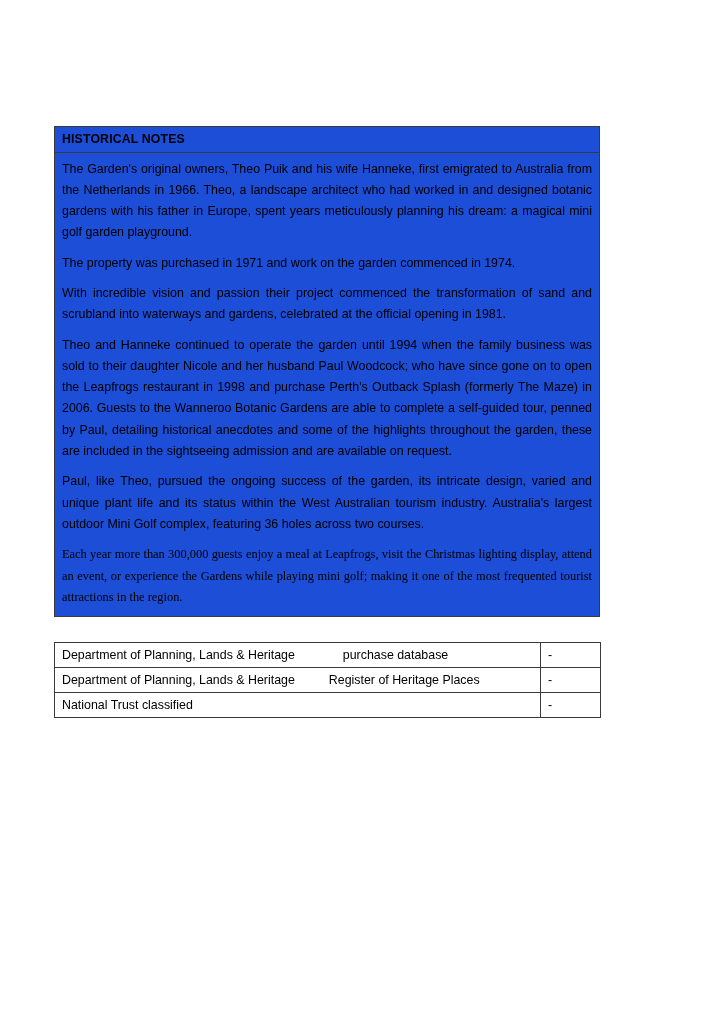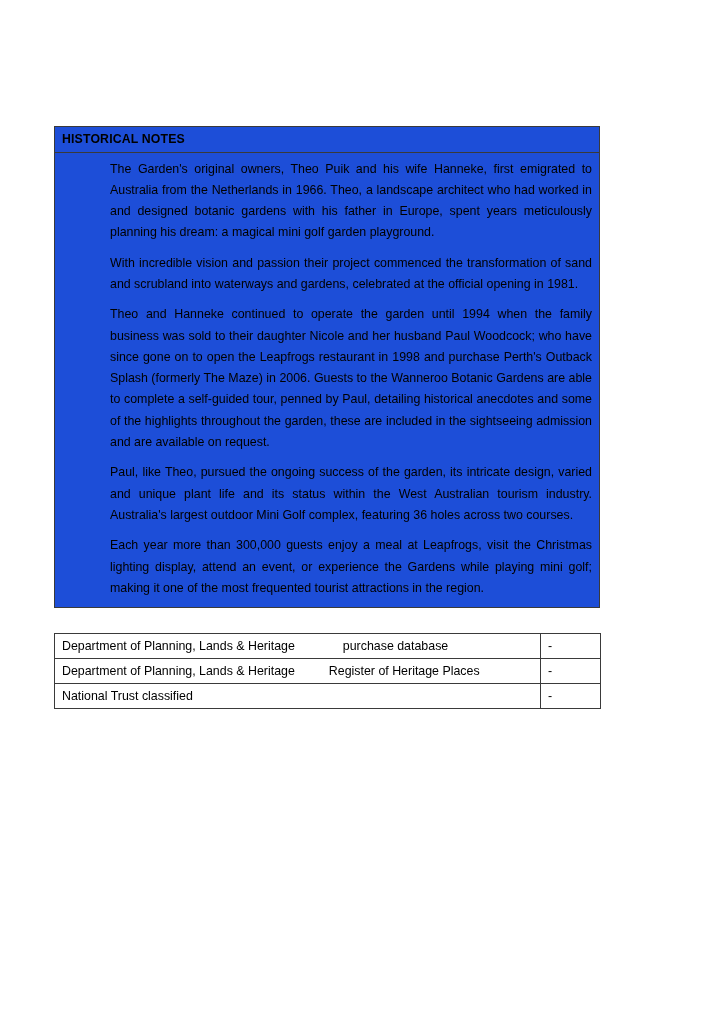--- a/index.html
+++ b/index.html
@@ -32,34 +32,34 @@
   .section-title {
     font-size: 12.3px;
     font-weight: bold;
     letter-spacing: 0.15px;
     padding: 6px 7px 5px 7px;
     border-bottom: 1px solid #3a3a3a;
     line-height: 1.1;
   }
   .section-body {
     padding: 6px 7px 7px 7px;
-    margin-left: 48px;
   }
 
   
   .prose p {
     margin: 0 0 9px 0;
     font-size: 12.4px;
     line-height: 21.3px;
     text-align: justify;
     text-justify: inter-word;
     hyphens: none;
   }
   .prose p:last-child {
     margin-bottom: 1px;
+    font-family: Liberation Serif, serif;
   }
 
   
   .gap-lg { height: 25px; }
   .gap-md { height: 26px; }
 
   table.listing {
     border-collapse: collapse;
     width: 100%;
     table-layout: fixed;
@@ -101,20 +101,21 @@
 </style>
 </head>
 <body>
 
 <div class="page">
 
   <div class="section">
     <div class="section-title">HISTORICAL NOTES</div>
     <div class="section-body prose">
       <p>The Garden's original owners, Theo Puik and his wife Hanneke, first emigrated to Australia from the Netherlands in 1966. Theo, a landscape architect who had worked in and designed botanic gardens with his father in Europe, spent years meticulously planning his dream: a magical mini golf garden playground.</p>
+      <p>The property was purchased in 1971 and work on the garden commenced in 1974.</p>
       <p>With incredible vision and passion their project commenced the transformation of sand and scrubland into waterways and gardens, celebrated at the official opening in 1981.</p>
       <p>Theo and Hanneke continued to operate the garden until 1994 when the family business was sold to their daughter Nicole and her husband Paul Woodcock; who have since gone on to open the Leapfrogs restaurant in 1998 and purchase Perth's Outback Splash (formerly The Maze) in 2006. Guests to the Wanneroo Botanic Gardens are able to complete a self-guided tour, penned by Paul, detailing historical anecdotes and some of the highlights throughout the garden, these are included in the sightseeing admission and are available on request.</p>
       <p>Paul, like Theo, pursued the ongoing success of the garden, its intricate design, varied and unique plant life and its status within the West Australian tourism industry. Australia's largest outdoor Mini Golf complex, featuring 36 holes across two courses.</p>
       <p>Each year more than 300,000 guests enjoy a meal at Leapfrogs, visit the Christmas lighting display, attend an event, or experience the Gardens while playing mini golf; making it one of the most frequented tourist attractions in the region.</p>
     </div>
   </div>
 
   <div class="gap-lg"></div>
 
   <table class="listing">

